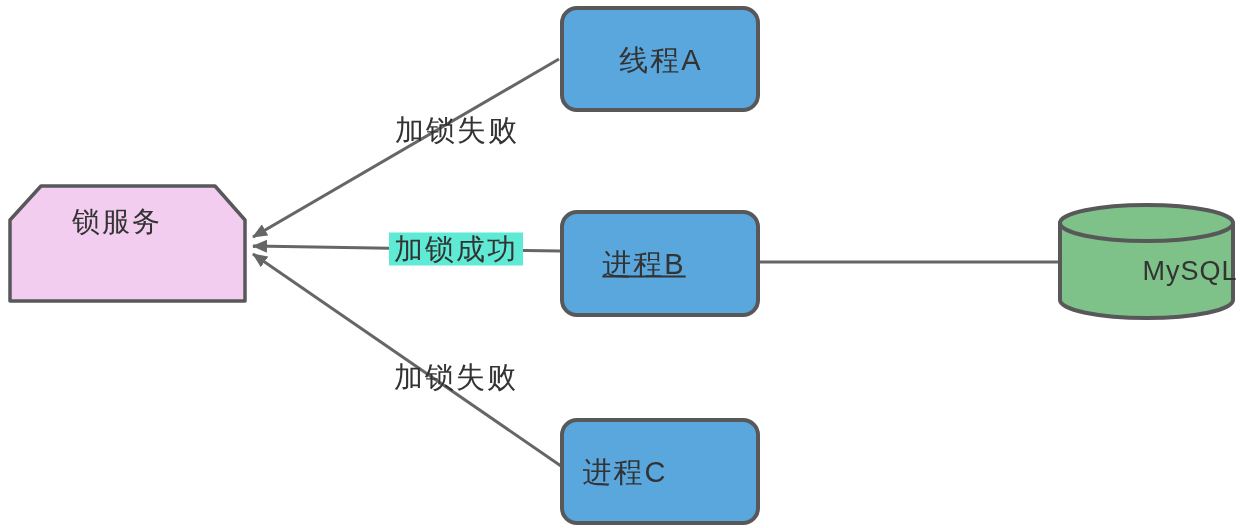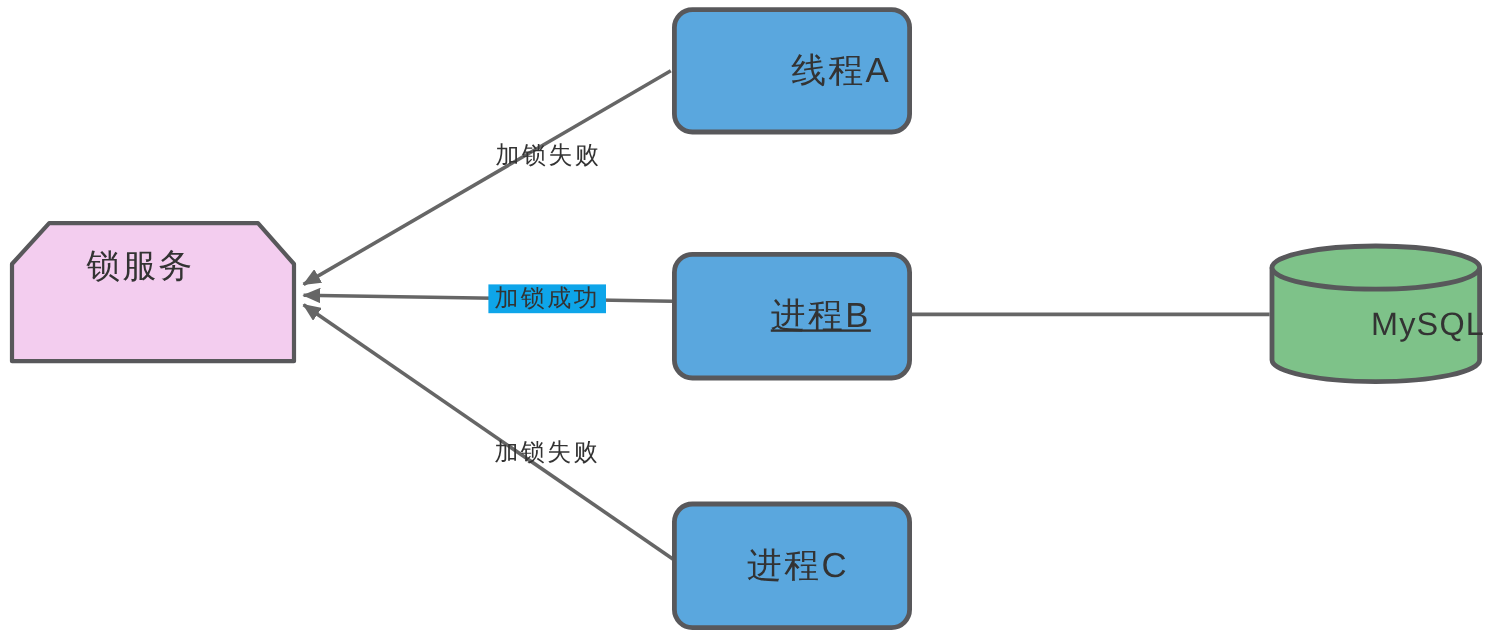--- a/index.html
+++ b/index.html
@@ -21,24 +21,24 @@
     top: 0;
   }
   .txt {
     position: absolute;
     transform: translate(-50%, -50%);
     white-space: nowrap;
     color: #333333;
     letter-spacing: 2px;
     line-height: 1;
   }
-  .node-label { font-size: 29px; margin-left: 40px; }
-  .edge-label { font-size: 20px; }
+  .node-label { font-size: 29px; }
+  .edge-label { font-size: 29px; }
   .edge-label.on-line {
-    background: #0ea5e9;
+    background: #5eead4;
     padding: 2px 5px;
   }
   .lock-line { font-size: 28px; }
   .mysql-label { font-size: 27px; letter-spacing: 1px; }
 </style>
 </head>
 <body>
 
 <div class="canvas">
 

